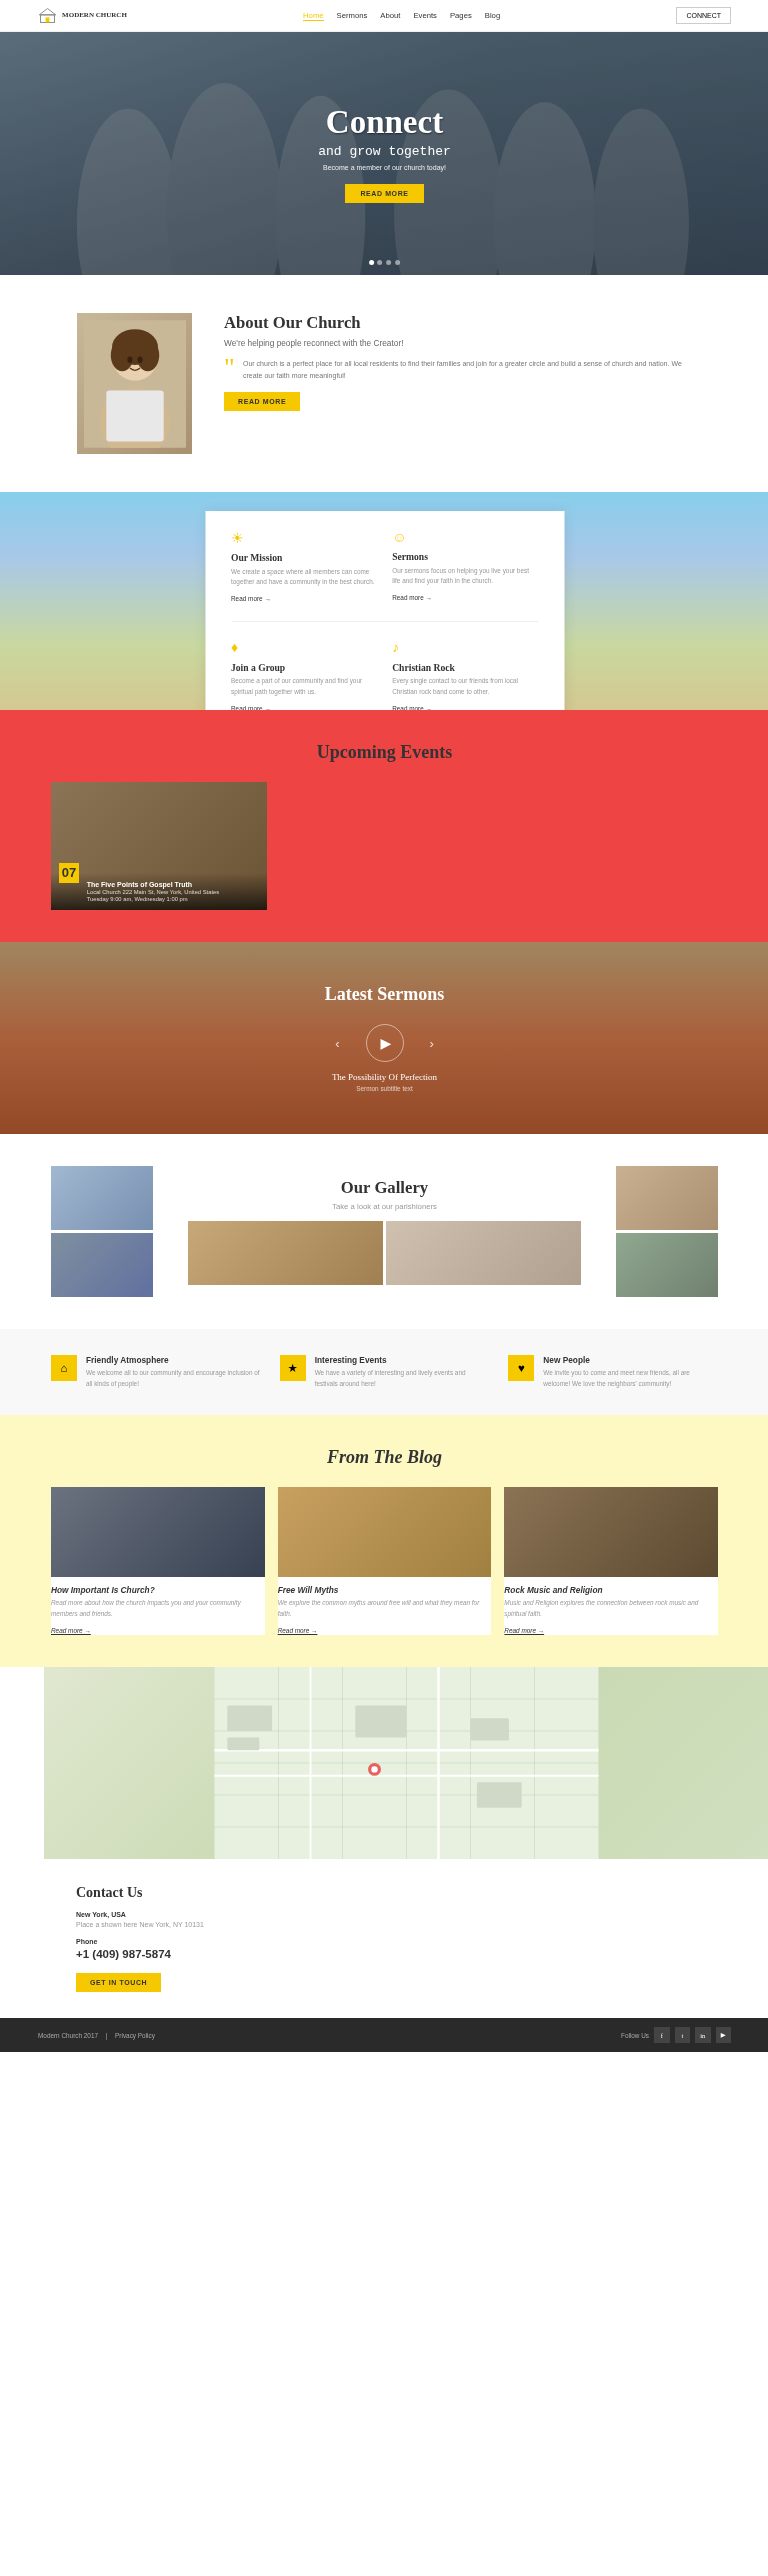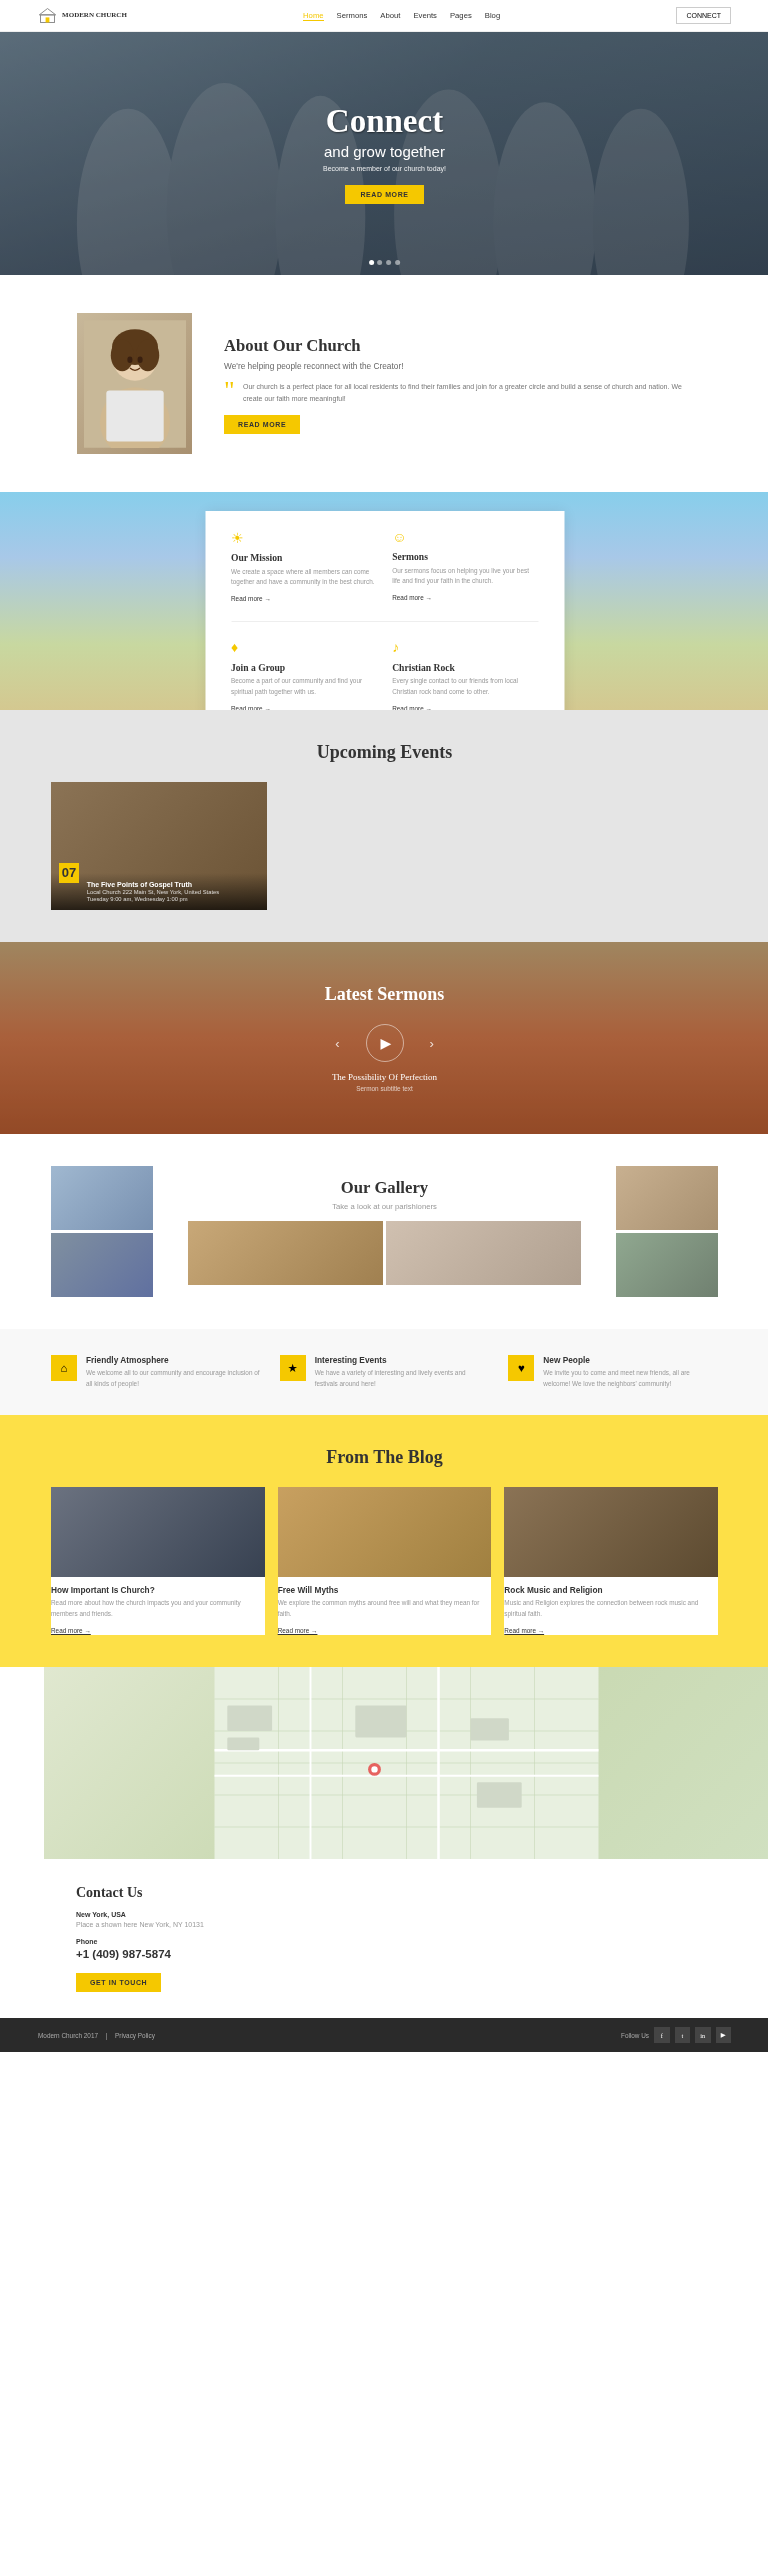--- a/index.html
+++ b/index.html
@@ -14,54 +14,54 @@
     .nav-links a { text-decoration: none; font-size: 7.7px; color: #333; font-family: Arial, sans-serif; }
     .nav-links a.active { color: #f5c800; border-bottom: 1.3px solid #f5c800; }
     .nav-connect { background: transparent; border: 0.6px solid #ccc; padding: 3.8px 9px; font-size: 7px; cursor: pointer; font-family: Arial, sans-serif; }
 
     
     .hero { position: relative; height: 243px; background: linear-gradient(rgba(0,0,0,0.3), rgba(0,0,0,0.4)), #6b7c8a; display: flex; align-items: center; justify-content: center; overflow: hidden; }
     .hero-bg { position: absolute; inset: 0; background: linear-gradient(135deg, #8fa0b0 0%, #5a6a7a 50%, #4a5a6a 100%); }
     .hero-overlay { position: absolute; inset: 0; background: rgba(0,0,0,0.25); }
     .hero-content { position: relative; z-index: 2; text-align: center; color: #fff; }
     .hero-title { font-size: 33px; font-weight: bold; font-family: 'Georgia', serif; text-shadow: 0.6px 0.6px 1.9px rgba(0,0,0,0.5); }
-    .hero-subtitle { font-size: 15px; font-family: Liberation Sans, sans-serif; margin-top: 3px; }
+    .hero-subtitle { font-size: 13px; font-family: Liberation Mono, monospace; margin-top: 3px; }
     .hero-desc { font-size: 7px; font-family: Arial, sans-serif; margin-top: 5.1px; opacity: 0.9; max-width: 179px; margin-left: auto; margin-right: auto; }
     .hero-btn { margin-top: 13px; background: #f5c800; color: #333; border: none; padding: 6.4px 15.4px; font-size: 7px; font-weight: bold; cursor: pointer; font-family: Arial, sans-serif; text-transform: uppercase; letter-spacing: 0.6px; }
     .hero-dots { position: absolute; bottom: 10.2px; left: 50%; transform: translateX(-50%); display: flex; gap: 3.8px; }
     .hero-dot { width: 5.1px; height: 5.1px; border-radius: 50%; background: rgba(255,255,255,0.5); }
     .hero-dot.active { background: #fff; }
 
     
     .about { padding: 38px 77px; display: flex; gap: 32px; align-items: flex-start; background: #fff; }
     .about-img-wrap { position: relative; flex-shrink: 0; }
     .about-img { width: 115px; height: 141px; background: linear-gradient(135deg, #c8b89a, #a89070); display: flex; align-items: center; justify-content: center; }
     .about-img-border { position: absolute; top: -7.7px; left: -7.7px; width: 115px; height: 141px; border: 1.9px solid #f5c800; z-index: -1; }
-    .about-content { flex: 1; margin-top: 23px; }
+    .about-content { flex: 1; }
     .about-title { font-size: 16.7px; font-weight: bold; color: #333; margin-bottom: 5.1px; font-family: 'Georgia', serif; }
     .about-subtitle { font-size: 8.3px; color: #666; margin-bottom: 10.2px; font-family: Liberation Sans, sans-serif; }
     .about-quote { position: relative; padding-left: 19px; margin-bottom: 10.2px; }
     .about-quote-mark { position: absolute; left: 0; top: -3.2px; font-size: 26px; color: #f5c800; font-family: Georgia, serif; line-height: 1; }
     .about-quote-text { font-size: 7px; color: #777; line-height: 1.7; font-family: Arial, sans-serif; }
     .about-btn { background: #f5c800; color: #333; border: none; padding: 5.8px 14px; font-size: 7px; font-weight: bold; cursor: pointer; text-transform: uppercase; letter-spacing: 0.6px; font-family: Arial, sans-serif; }
 
     
     .mission-section { position: relative; height: 218px; overflow: hidden; }
     .mission-bg { position: absolute; inset: 0; background: linear-gradient(180deg, #87ceeb 0%, #a8c8e8 30%, #c8d8a0 70%, #d4c890 100%); }
     .mission-card { position: absolute; top: 19px; left: 50%; transform: translateX(-50%); background: #fff; width: 359px; padding: 19px 26px; box-shadow: 0 1.3px 13px rgba(0,0,0,0.1); }
     .mission-grid { display: grid; grid-template-columns: 1fr 1fr; gap: 15.4px; }
     .mission-item { text-align: left; }
     .mission-icon { font-size: 14px; color: #f5c800; margin-bottom: 5.1px; }
     .mission-item-title { font-size: 9.6px; font-weight: bold; color: #333; margin-bottom: 3.8px; font-family: 'Georgia', serif; }
     .mission-item-text { font-size: 6.4px; color: #999; line-height: 1.6; font-family: Arial, sans-serif; margin-bottom: 5.1px; }
     .mission-read-more { font-size: 6.4px; color: #333; text-decoration: none; font-family: Arial, sans-serif; }
     .mission-divider { border: none; border-top: 0.6px solid #eee; grid-column: 1 / -1; margin: 2.6px 0; }
 
     
-    .events { padding: 32px 51px; background: #e5e5e5; }
+    .events { padding: 32px 51px; background: #ef4444; }
     .events-title { text-align: center; font-size: 18px; font-weight: bold; color: #333; margin-bottom: 19px; font-family: 'Georgia', serif; }
     .events-grid { display: grid; grid-template-columns: 1fr 1fr 1fr; gap: 10.2px; }
     .event-card { position: relative; overflow: hidden; height: 128px; }
     .event-img-placeholder { width: 100%; height: 100%; }
     .event-img-1 { background: linear-gradient(135deg, #8B7355 0%, #6B5335 100%); }
     .event-img-2 { background: linear-gradient(135deg, #4a5568 0%, #2d3748 100%); }
     .event-img-3 { background: linear-gradient(135deg, #718096 0%, #e2e8f0 100%); }
     .event-overlay { position: absolute; bottom: 0; left: 0; right: 0; background: linear-gradient(transparent, rgba(0,0,0,0.7)); padding: 7.7px; }
     .event-date { position: absolute; bottom: 27px; left: 7.7px; background: #f5c800; color: #333; font-weight: bold; font-size: 13px; width: 20.5px; height: 20.5px; display: flex; align-items: center; justify-content: center; font-family: Arial, sans-serif; }
     .event-info { padding-left: 28px; }
@@ -99,21 +99,21 @@
     .gallery-right-img-2 { background: linear-gradient(135deg, #90a890, #708070); }
 
     
     .features { padding: 26px 51px; background: #f8f8f8; display: grid; grid-template-columns: 1fr 1fr 1fr; gap: 19px; }
     .feature-item { display: flex; gap: 9px; align-items: flex-start; }
     .feature-icon-wrap { width: 26px; height: 26px; background: #f5c800; display: flex; align-items: center; justify-content: center; flex-shrink: 0; font-size: 11.5px; }
     .feature-title { font-size: 8.3px; font-weight: bold; color: #333; margin-bottom: 3.8px; font-family: Arial, sans-serif; }
     .feature-text { font-size: 6.4px; color: #999; line-height: 1.6; font-family: Arial, sans-serif; }
 
     
-    .blog { padding: 32px 51px; background: #fde047; }
+    .blog { padding: 32px 51px; background: #fef9c3; font-style: italic; }
     .blog-title { text-align: center; font-size: 18px; font-weight: bold; color: #333; margin-bottom: 19px; font-family: 'Georgia', serif; }
     .blog-grid { display: grid; grid-template-columns: 1fr 1fr 1fr; gap: 13px; }
     .blog-card { background: #fff; }
     .blog-img { height: 90px; background: #ccc; margin-bottom: 7.7px; }
     .blog-img-1 { background: linear-gradient(135deg, #6b7280, #374151); }
     .blog-img-2 { background: linear-gradient(135deg, #c8a060, #a08040); }
     .blog-img-3 { background: linear-gradient(135deg, #8b7355, #5c4a30); }
     .blog-card-title { font-size: 8.3px; font-weight: bold; color: #333; margin-bottom: 3.8px; font-family: Arial, sans-serif; }
     .blog-card-text { font-size: 6.4px; color: #999; line-height: 1.6; font-family: Arial, sans-serif; margin-bottom: 5.1px; }
     .blog-read-more { font-size: 6.4px; color: #333; font-family: Arial, sans-serif; }

